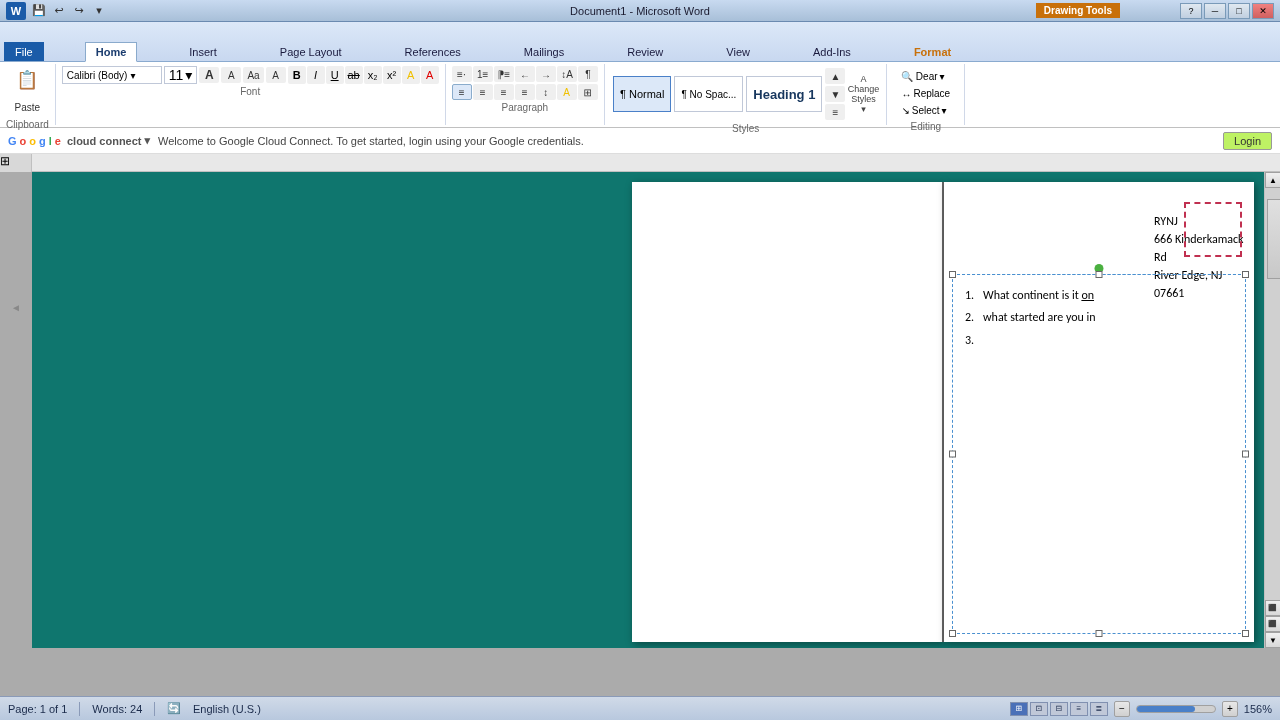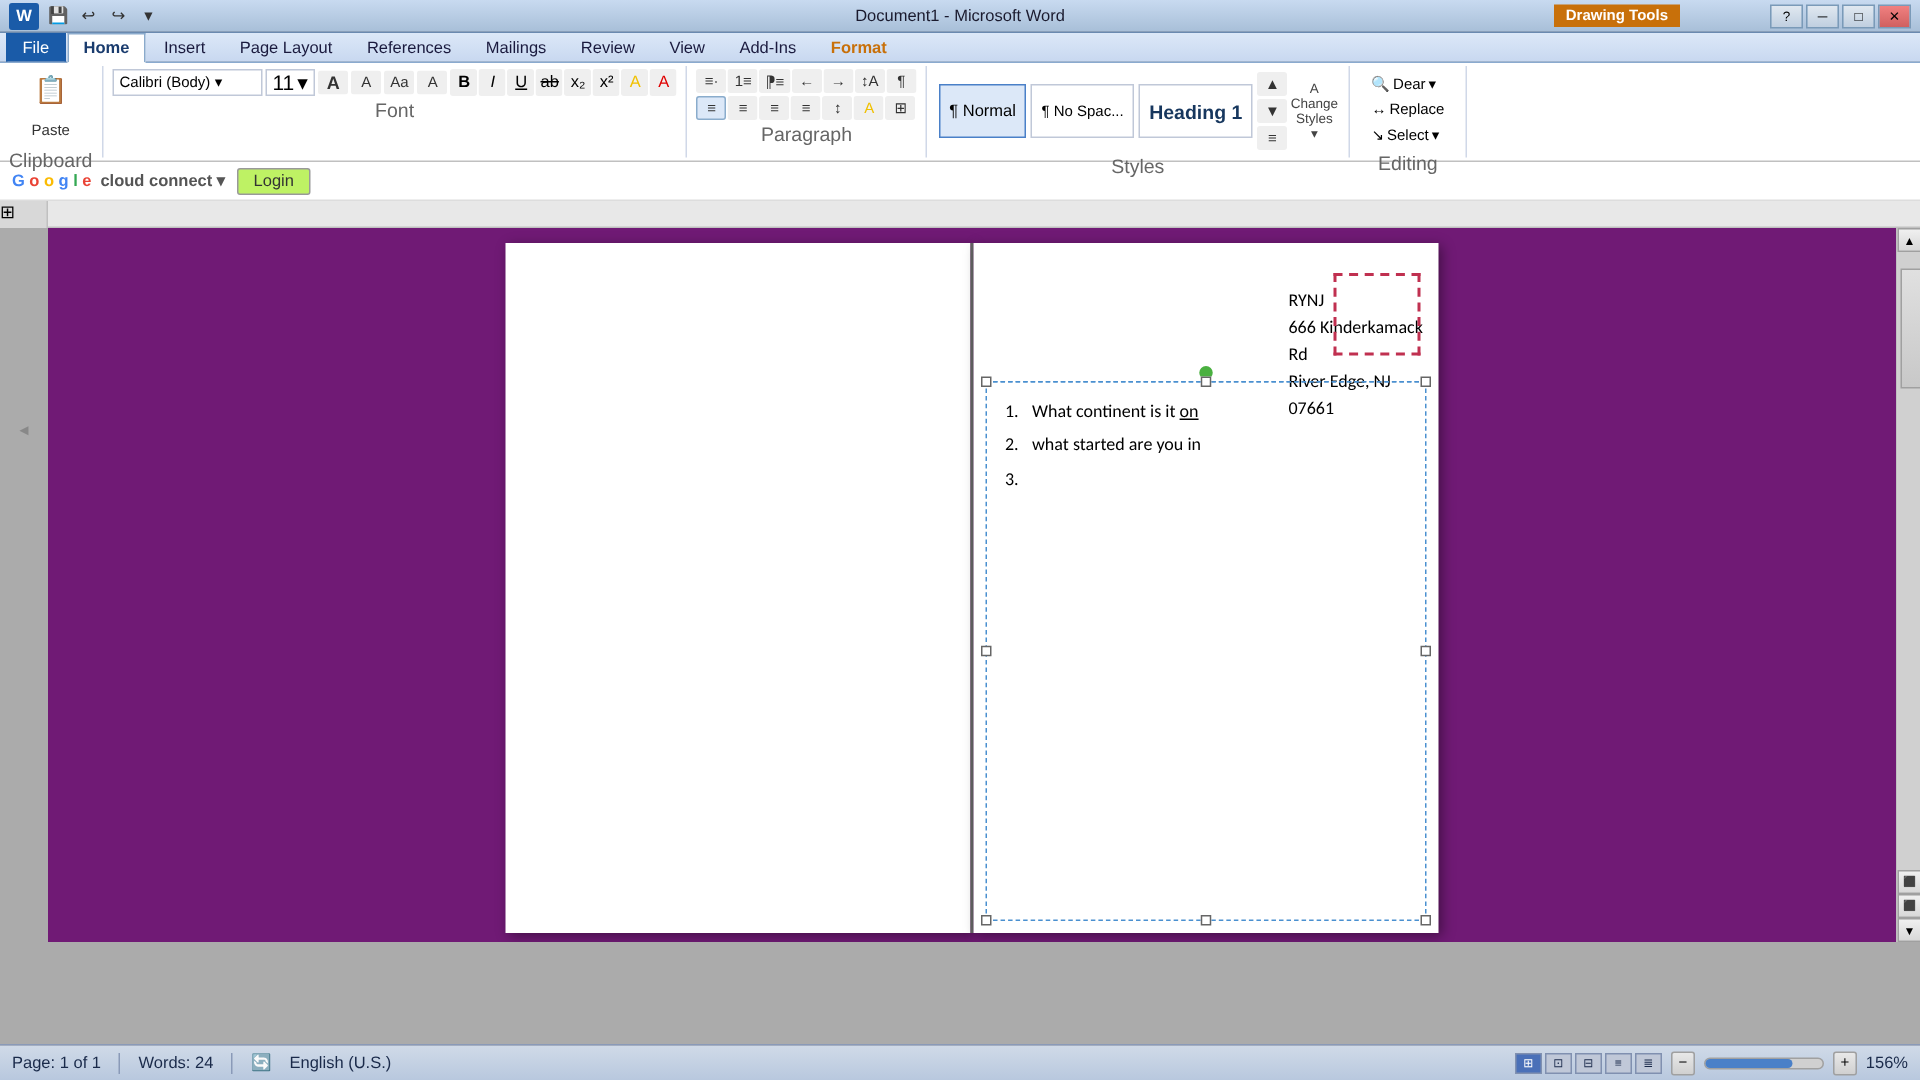--- a/index.html
+++ b/index.html
@@ -17,23 +17,24 @@
     .title-btn { width: 22px; height: 16px; background: linear-gradient(to bottom, #e0e8f0, #c0cfe0); border: 1px solid #7a9ab8; font-size: 9px; display: flex; align-items: center; justify-content: center; cursor: pointer; }
     .title-btn.close { background: linear-gradient(to bottom, #f08080, #d06060); }
 
     
     .word-icon { width: 20px; height: 18px; background: #1a5ba8; color: white; font-size: 11px; font-weight: bold; display: flex; align-items: center; justify-content: center; border-radius: 2px; }
     .quick-access { display: flex; gap: 2px; align-items: center; }
     .qa-btn { width: 18px; height: 18px; background: transparent; border: none; cursor: pointer; font-size: 11px; color: #333; display: flex; align-items: center; justify-content: center; }
 
     
     #ribbon-tabs {
-      width: 100%; height: 20px; background: linear-gradient(to bottom, #dce8f8, #c8d8f0);
+      width: 100%; height: 40px; background: linear-gradient(to bottom, #dce8f8, #c8d8f0);
       display: flex; align-items: flex-end; padding: 0 4px;
       border-bottom: 1px solid #8aaacf;
+      gap: 40px;
     }
     .ribbon-tab {
       padding: 3px 10px; font-size: 11px; color: #1a1a3e; cursor: pointer;
       border: 1px solid transparent; border-bottom: none; background: transparent;
       margin-right: 1px;
     }
     .ribbon-tab.active {
       background: white; border-color: #8aaacc; border-bottom: 1px solid white;
       color: #1a3c6e; font-weight: 600; position: relative; top: 1px;
     }
@@ -41,21 +42,21 @@
     
     #ribbon-toolbar {
       width: 100%; background: white; border-bottom: 1px solid #c0c0c0;
       display: flex; align-items: stretch; padding: 2px 0;
     }
     .ribbon-group {
       display: flex; flex-direction: column; align-items: center;
       border-right: 1px solid #d0d8e8; padding: 2px 6px; min-width: 50px;
     }
     .ribbon-group-content { display: flex; align-items: center; gap: 2px; flex: 1; }
-    .ribbon-group-label { font-size: 13px; color: #666; margin-top: 1px; }
+    .ribbon-group-label { font-size: 10px; color: #666; margin-top: 1px; }
 
     .rb-btn {
       display: flex; flex-direction: column; align-items: center; justify-content: center;
       padding: 2px 4px; border: 1px solid transparent; border-radius: 2px; cursor: pointer;
       min-width: 30px; height: 52px; font-size: 9px; color: #333;
     }
     .rb-btn-icon { font-size: 18px; line-height: 1; }
     .rb-btn-label { font-size: 10px; margin-top: 13px; }
 
     .rb-small-btn {
@@ -402,37 +403,38 @@
   <div class="gc-logo">
     <span style="color:#4285f4; font-weight:bold;">G</span>
       <span style="color:#ea4335; font-weight:bold;">o</span>
       <span style="color:#fbbc04; font-weight:bold;">o</span>
       <span style="color:#4285f4; font-weight:bold;">g</span>
       <span style="color:#34a853; font-weight:bold;">l</span>
       <span style="color:#ea4335; font-weight:bold;">e</span>
     <span style="margin-left:3px; color:#555;">cloud connect</span>
     <span style="color:#555;">▾</span>
   </div>
+  <div class="gc-welcome">Welcome to Google Cloud Connect. To get started, login using your Google credentials.</div>
   <button class="gc-login-btn">Login</button>
 </div>
 
 <div id="ruler">
   <div class="ruler-corner">⊞</div>
   <div class="ruler-body">
     
   </div>
 </div>
 
 <div id="main-area" style="height: 476px; display:flex;">
 
   <div id="left-margin">
     <div style="color:#888; font-size:10px; margin-top:120px;">◄</div>
   </div>
 
-  <div id="scroll-area" style="flex:1; background:#701a75; padding: 10px; display:flex; justify-content:center; overflow:auto;">
+  <div id="scroll-area" style="flex:1; background:#0f766e; padding: 10px; display:flex; justify-content:flex-end; overflow:auto;">
     <div id="doc-container">
 
       <div class="doc-page" style="background:white; width:310px; height:460px; box-shadow: 2px 2px 8px rgba(0,0,0,0.4);">
       </div>
 
       <div style="width:2px; background:#666; height:460px;"></div>
 
       <div id="right-page" style="width:310px; height:460px; background:white; box-shadow: 2px 2px 8px rgba(0,0,0,0.4); position:relative;">
 
         <div id="address-block" style="position:absolute; top:30px; left:210px;">

